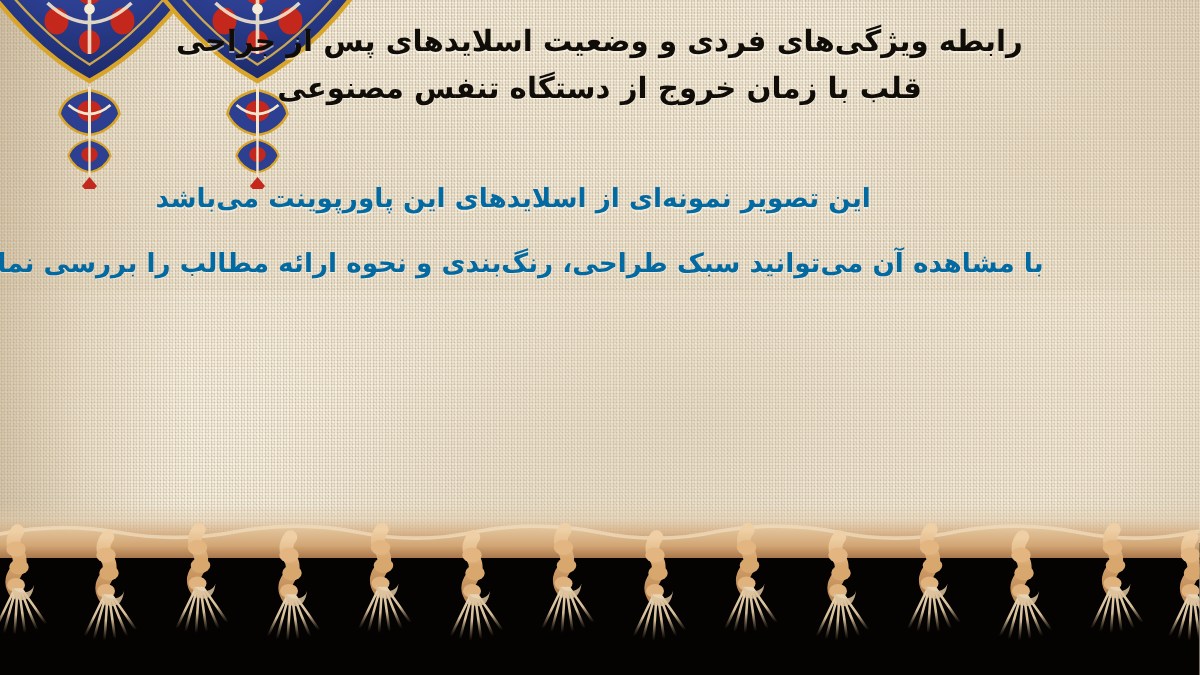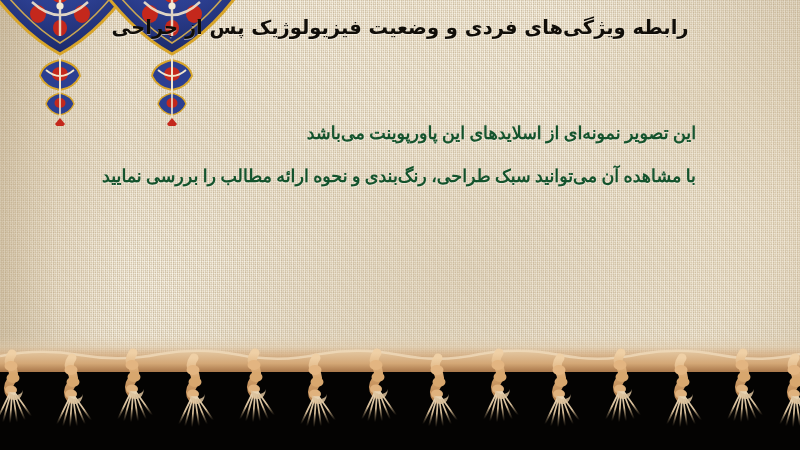--- a/index.html
+++ b/index.html
@@ -87,27 +87,26 @@
   }
   .heading .hl{display:block;white-space:nowrap;}
 
   
   .body-text{
     position:absolute;
     right:104px;
     left:104px;
     top:112px;
     direction:rtl;
-    text-align:right;
-    color:#14532d;
+    text-align:left;
+    color:#0369a1;
     font-size:17.5px;
     font-weight:700;
     line-height:43px;
     text-shadow:0 1px 0 rgba(255,250,238,.5);
-    font-family:Liberation Serif, serif;
   }
   .body-text .bl{display:block;white-space:nowrap;}
 
   
   .fringe-zone{
     position:absolute;left:0;right:0;bottom:0;height:88px;
     background:#040302;
   }
   .fringe-zone::before{
     content:"";position:absolute;left:0;right:0;top:0;height:14px;
@@ -251,21 +250,22 @@
         <path d="M0 -9 Q12 -6 14 2 Q10 11 0 13 Q-10 11 -14 2 Q-12 -6 0 -9 Z" fill="#2c3f91" stroke="#d8a52a" stroke-width="1.4"></path>
         <ellipse cx="0" cy="1" rx="5.5" ry="5" fill="#c4281c"></ellipse>
         <path d="M0 -11 L0 15" stroke="#f2e6cc" stroke-width="1.6"></path>
       </g>
       <path d="M74 182 l5 6 -5 6 -5 -6 z" fill="#c4281c"></path>
     </svg>
 
   </div>
 
   <div class="heading">
-    <span class="hl">رابطه ویژگی‌های فردی و وضعیت فیزیولوژیک پس از جراحی</span>
+    <span class="hl">رابطه ویژگی‌های فردی و وضعیت اسلایدهای پس از جراحی</span>
+    <span class="hl">قلب با زمان خروج از دستگاه تنفس مصنوعی</span>
   </div>
 
   <div class="body-text">
     <span class="bl">این تصویر نمونه‌ای از اسلایدهای این پاورپوینت می‌باشد</span>
     <span class="bl">با مشاهده آن می‌توانید سبک طراحی، رنگ‌بندی و نحوه ارائه مطالب را بررسی نمایید</span>
   </div>
 
   <div class="fringe-edge"></div>
   <div class="fringe-zone"></div>
 

